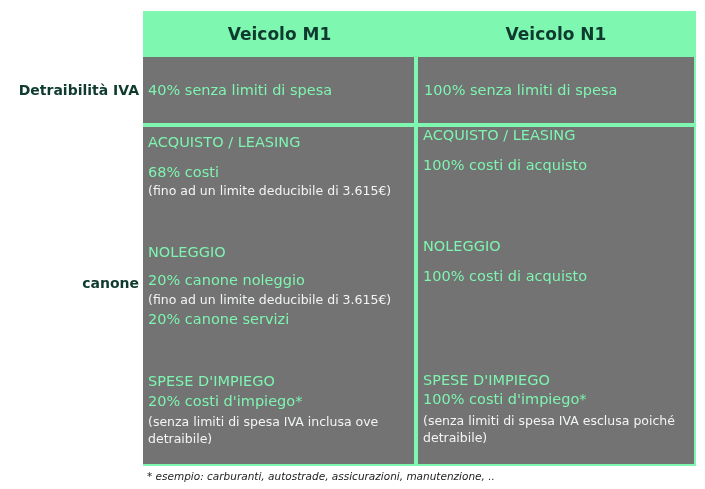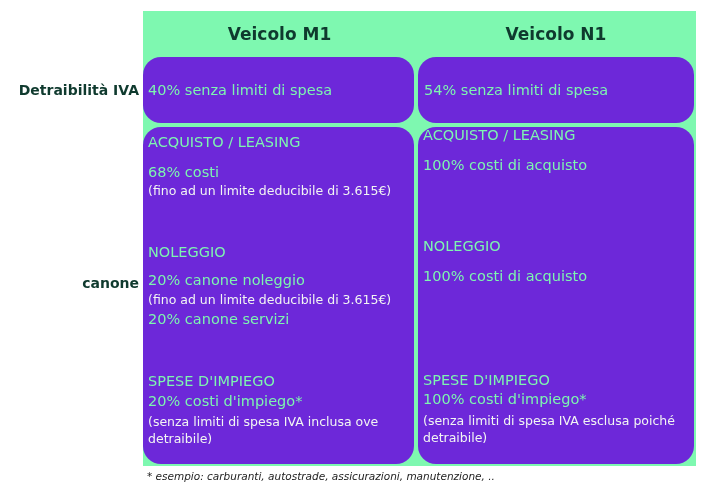--- a/index.html
+++ b/index.html
@@ -14,21 +14,21 @@
     flex: 0 0 auto; display: flex; align-items: center; justify-content: center;
     font-weight: bold; font-size: 17px; color: #0f3a2e;
   }
   .header .h1 { width: 273px; }
   .header .h2 { width: 280px; }
 
   .body {
     position: absolute; left: 143px; top: 57px; width: 553px; height: 409px;
     background: #7ef8b0;
   }
-  .cell { position: absolute; background: #6d28d9; border-radius: 18px; }
+  .cell { position: absolute; background: #737373; }
   .c-iva-m1 { left: 0; top: 0; width: 271px; height: 66px; }
   .c-iva-n1 { left: 275px; top: 0; width: 276px; height: 66px; }
   .c-ded-m1 { left: 0; top: 70px; width: 271px; height: 337px; }
   .c-ded-n1 { left: 275px; top: 70px; width: 276px; height: 337px; }
 
   .green { color: #7ef5b0; }
   .white { color: #f2f5f3; }
   .t15 { font-size: 14.5px; }
   .t13 { font-size: 12.5px; }
   .abs { position: absolute; white-space: nowrap; }
@@ -54,21 +54,21 @@
 
 <div class="label" style="left:0; top:274px; width:139px; line-height:19px;">
   <div>canone</div>
 </div>
 
 <div class="body">
   <div class="cell c-iva-m1">
     <div class="abs green t15" style="left:5px; top:25px;">40% senza limiti di spesa</div>
   </div>
   <div class="cell c-iva-n1">
-    <div class="abs green t15" style="left:6px; top:25px;">54% senza limiti di spesa</div>
+    <div class="abs green t15" style="left:6px; top:25px;">100% senza limiti di spesa</div>
   </div>
 
   <div class="cell c-ded-m1">
     <div class="abs green t15" style="left:5px; top:7px;">ACQUISTO / LEASING</div>
     <div class="abs green t15" style="left:5px; top:37px;">68% costi</div>
     <div class="abs white t13" style="left:5px; top:56px;">(fino ad un limite deducibile di 3.615€)</div>
 
     <div class="abs green t15" style="left:5px; top:117px;">NOLEGGIO</div>
     <div class="abs green t15" style="left:5px; top:145px;">20% canone noleggio</div>
     <div class="abs white t13" style="left:5px; top:165px;">(fino ad un limite deducibile di 3.615€)</div>

